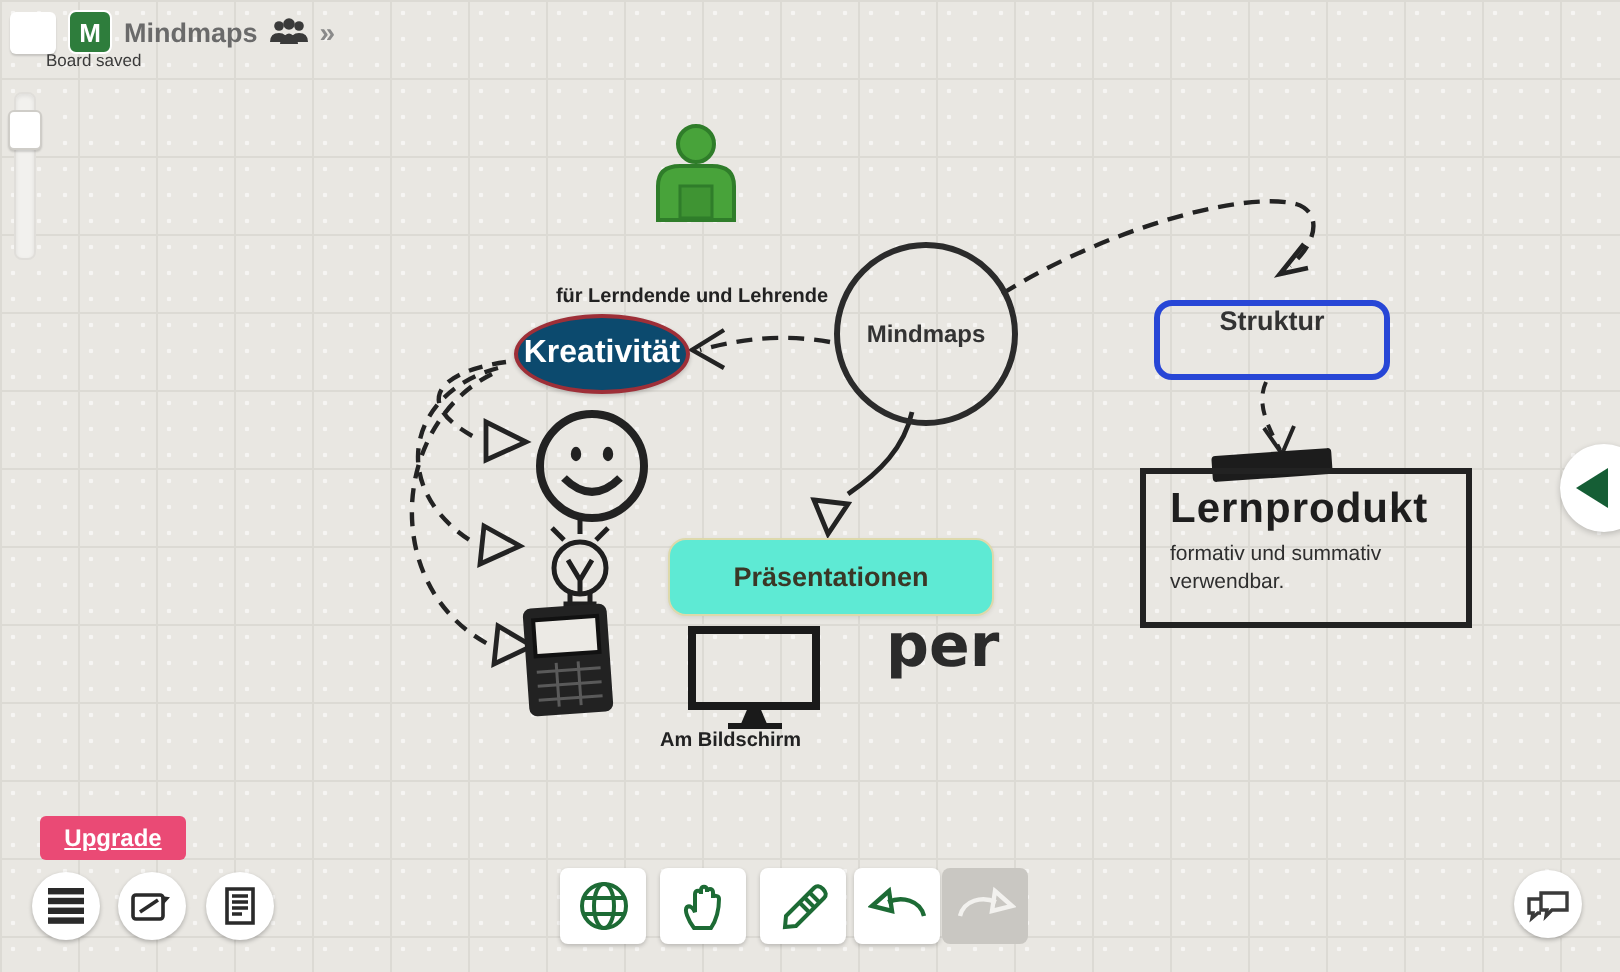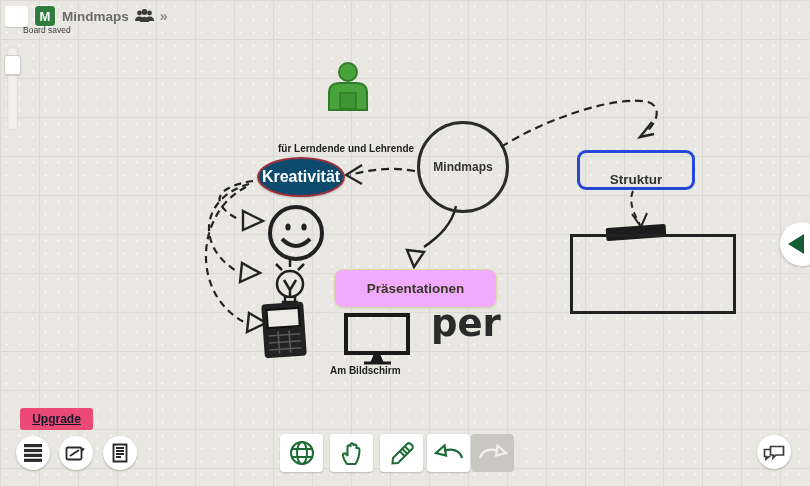--- a/index.html
+++ b/index.html
@@ -28,38 +28,38 @@
   
   .zoom-track{left:7px;top:46px;width:9px;height:82px;background:#f2f1ee;border:1px solid #e0deda;border-radius:4px;box-shadow:inset 0 1px 2px rgba(0,0,0,.08);}
   .zoom-handle{left:4px;top:55px;width:15px;height:18px;background:#fff;border:1px solid #cfcdc8;border-radius:3px;box-shadow:0 1px 1px rgba(0,0,0,.15);}
 
   
   .audience-label{left:272px;top:111px;width:148px;text-align:center;font-size:10px;font-weight:bold;color:#222;margin-top:32px;}
   .central{left:417px;top:121px;width:86px;height:86px;border:3px solid #2b2b2b;border-radius:50%;
            display:flex;align-items:center;justify-content:center;font-size:12px;font-weight:bold;color:#333;}
   .creativity{left:257px;top:157px;width:84px;height:36px;background:#0c4a6e;border:2px solid #9e2f38;border-radius:50%;
               display:flex;align-items:center;justify-content:center;color:#fff;font-size:16px;font-weight:bold;box-shadow:0 1px 2px rgba(0,0,0,.2);}
-  .presentations{left:334px;top:269px;width:161px;height:37px;background:#f0abfc;border:1px solid #ddd9ab;border-radius:9px;
+  .presentations{left:334px;top:269px;width:161px;height:37px;background:#5eead4;border:1px solid #ddd9ab;border-radius:9px;
                  display:flex;align-items:center;justify-content:center;color:#3a3726;font-size:13.5px;font-weight:bold;box-shadow:0 1px 2px rgba(0,0,0,.08);}
   .screen-label{left:330px;top:365px;width:92px;text-align:left;font-size:10px;font-weight:bold;color:#222;}
-  .per-video{left:431px;top:308px;font-size:37px;line-height:31px;font-weight:bold;color:#2b2b2b;font-family:"DejaVu Sans",sans-serif;}
+  .per-video{left:431px;top:308px;font-size:30px;line-height:31px;font-weight:bold;color:#2b2b2b;font-family:"DejaVu Sans",sans-serif;padding-left:12px;}
   .structure{left:577px;top:150px;width:112px;height:34px;border:3px solid #2746d6;border-radius:9px;
-             display:flex;align-items:flex-end;justify-content:center;font-size:13.5px;font-weight:bold;color:#333;}
+             display:flex;align-items:flex-start;justify-content:center;font-size:13.5px;font-weight:bold;color:#333;}
   .product{left:570px;top:234px;width:148px;height:68px;border:3px solid #222;padding:6px 0 0 12px;}
   .product-title{font-size:21px;font-weight:bold;color:#1e1e1e;letter-spacing:.5px;}
   .product-sub{font-size:10.5px;color:#2e2e2e;width:112px;margin-top:3px;line-height:1.35;}
   .marker{left:606px;top:226px;width:60px;height:13px;background:#1c1c1c;transform:rotate(-4deg);border-radius:2px;}
 
   
   .panel-toggle{left:780px;top:222px;width:44px;height:44px;border-radius:50%;background:#fff;box-shadow:0 1px 3px rgba(0,0,0,.2);}
   .tri-left{position:absolute;left:8px;top:12px;width:0;height:0;border-top:10px solid transparent;border-bottom:10px solid transparent;border-right:16px solid #155e35;}
 
   
   .upgrade{left:20px;top:408px;width:73px;height:22px;background:#ea4a75;border:none;border-radius:3px;
-           color:#0f172a;font-size:12px;font-weight:bold;font-family:"Liberation Sans",sans-serif;display:flex;align-items:center;justify-content:center;cursor:pointer;text-decoration:underline;}
+           color:#ffffff;font-size:12px;font-weight:bold;font-family:"Liberation Sans",sans-serif;display:flex;align-items:center;justify-content:center;cursor:pointer;text-decoration:underline;}
   .circle-btn{width:34px;height:34px;border-radius:50%;background:#fff;box-shadow:0 1px 2px rgba(0,0,0,.25);
               display:flex;align-items:center;justify-content:center;cursor:pointer;}
   .tool-btn{width:43px;height:38px;border-radius:4px;background:#fff;box-shadow:0 1px 2px rgba(0,0,0,.2);
             display:flex;align-items:center;justify-content:center;cursor:pointer;}
   .tool-btn.disabled{background:#c9c7c2;box-shadow:none;cursor:default;}
 </style>
 </head>
 <body>
 
 <svg class="abs" width="810" height="486" style="left:0;top:0;pointer-events:none;" fill="none" stroke="#232323">
@@ -170,20 +170,22 @@
 <div class="abs per-video">
   <div>per</div>
 </div>
 
 <div class="abs structure">
   <span>Struktur</span>
 </div>
 
 <div class="abs marker"></div>
 <div class="abs product">
+  <div class="product-title">Lernprodukt</div>
+  <div class="product-sub">formativ und summativ verwendbar.</div>
 </div>
 
 <div class="abs panel-toggle">
   <span class="tri-left"></span>
 </div>
 
 <button class="abs upgrade">Upgrade</button>
 
 <div class="abs circle-btn" style="left:16px;top:436px;">
   <span>

